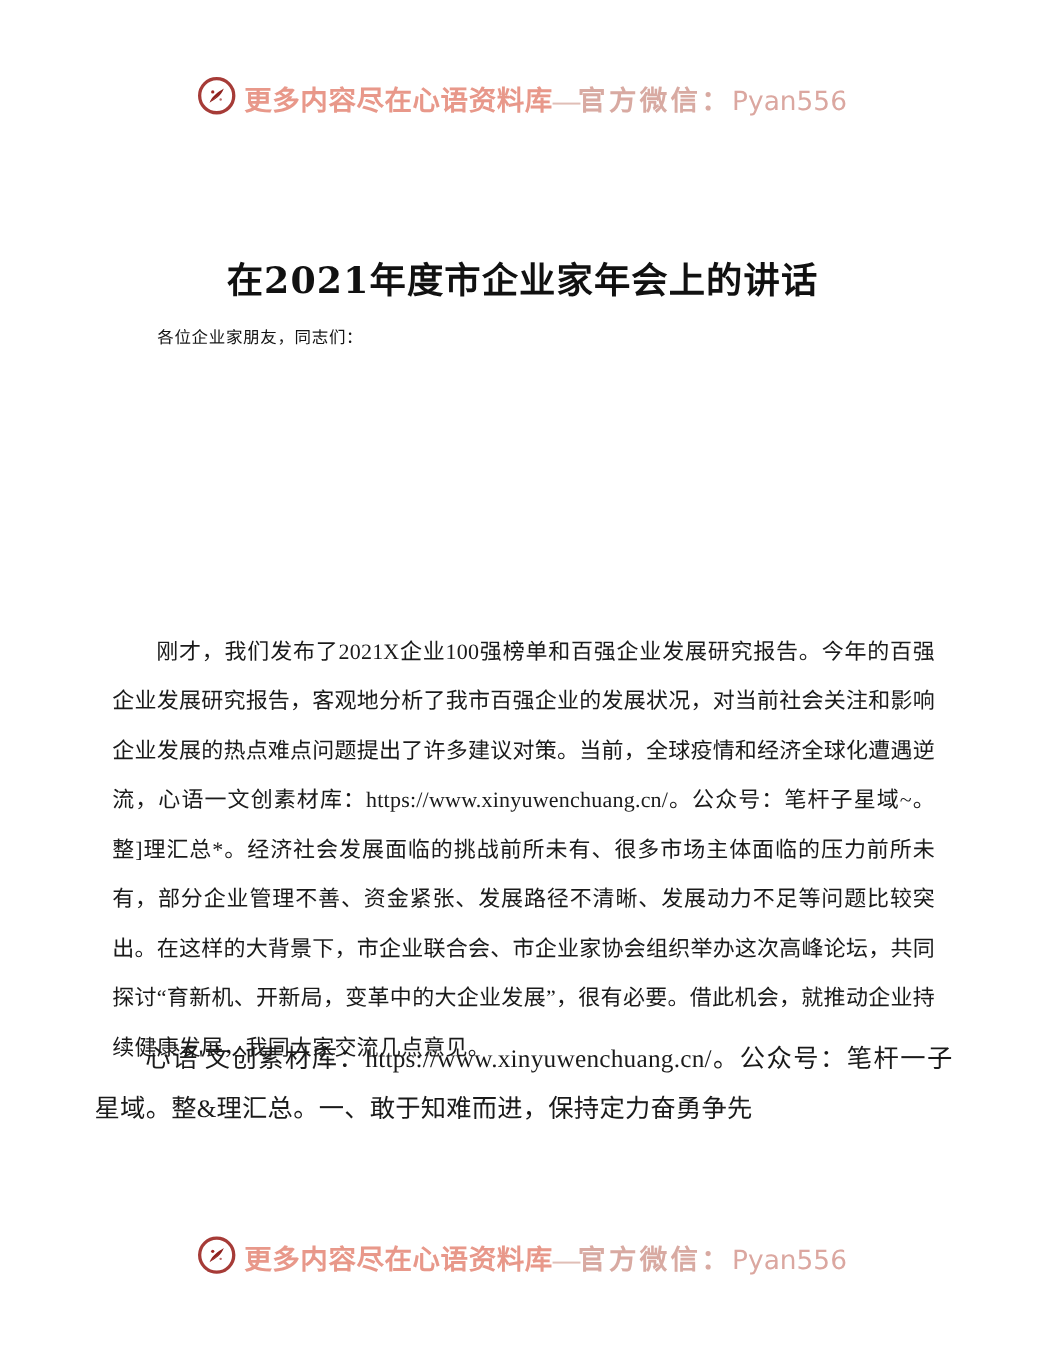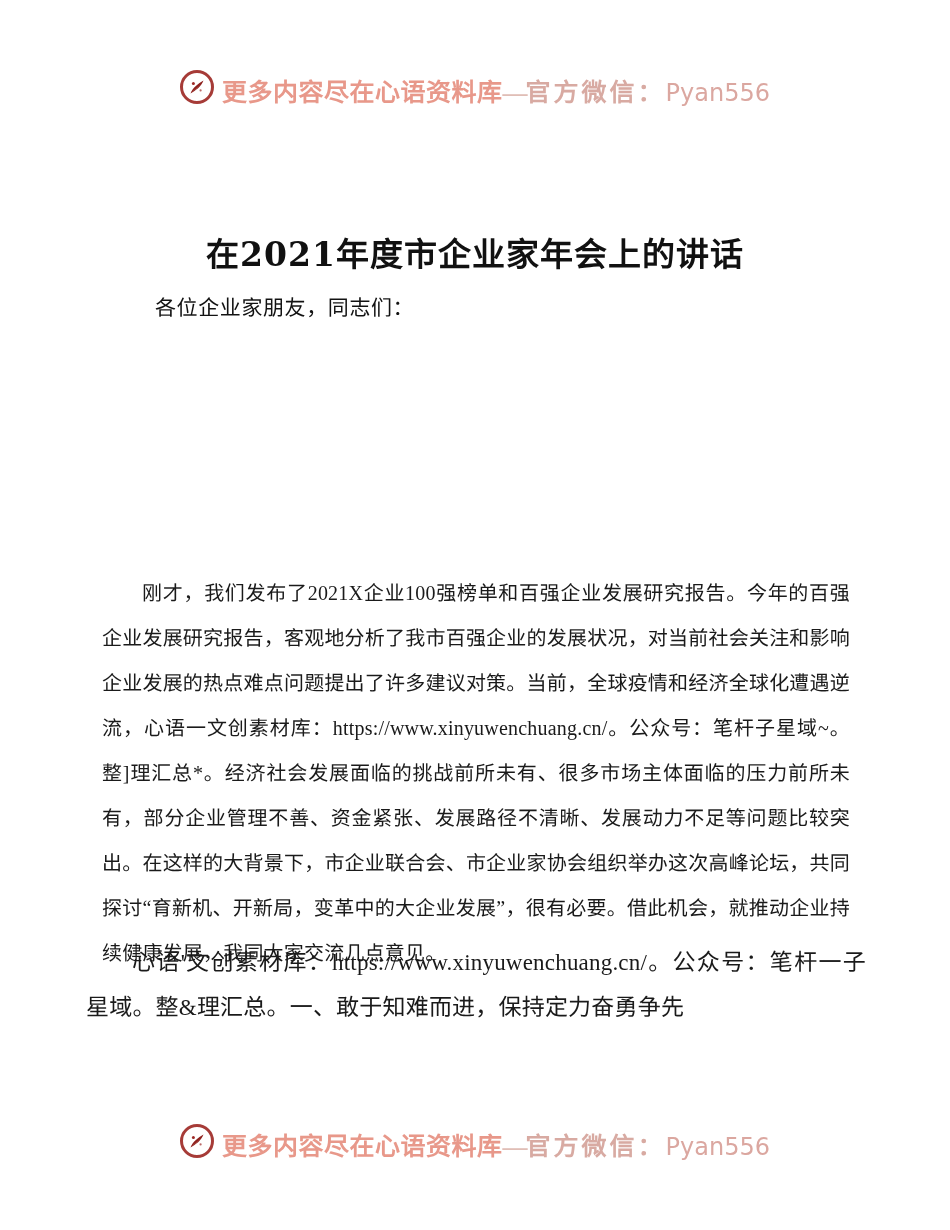--- a/index.html
+++ b/index.html
@@ -109,22 +109,22 @@
   .block {
     position: absolute;
     box-sizing: border-box;
   }
 
   
   .block-kai {
     left: 113px;
     top: 285px;
     width: 725px;
-    font-family: Liberation Serif, serif;
-    font-size: 21px;
+    font-family: Liberation Mono, monospace;
+    font-size: 15px;
     line-height: 47px;
     letter-spacing: 0.6px;
     text-align: justify;
     text-justify: inter-character;
     color: #121212;
   }
   .block-kai p {
     margin: 0;
     text-indent: 2em;
   }

